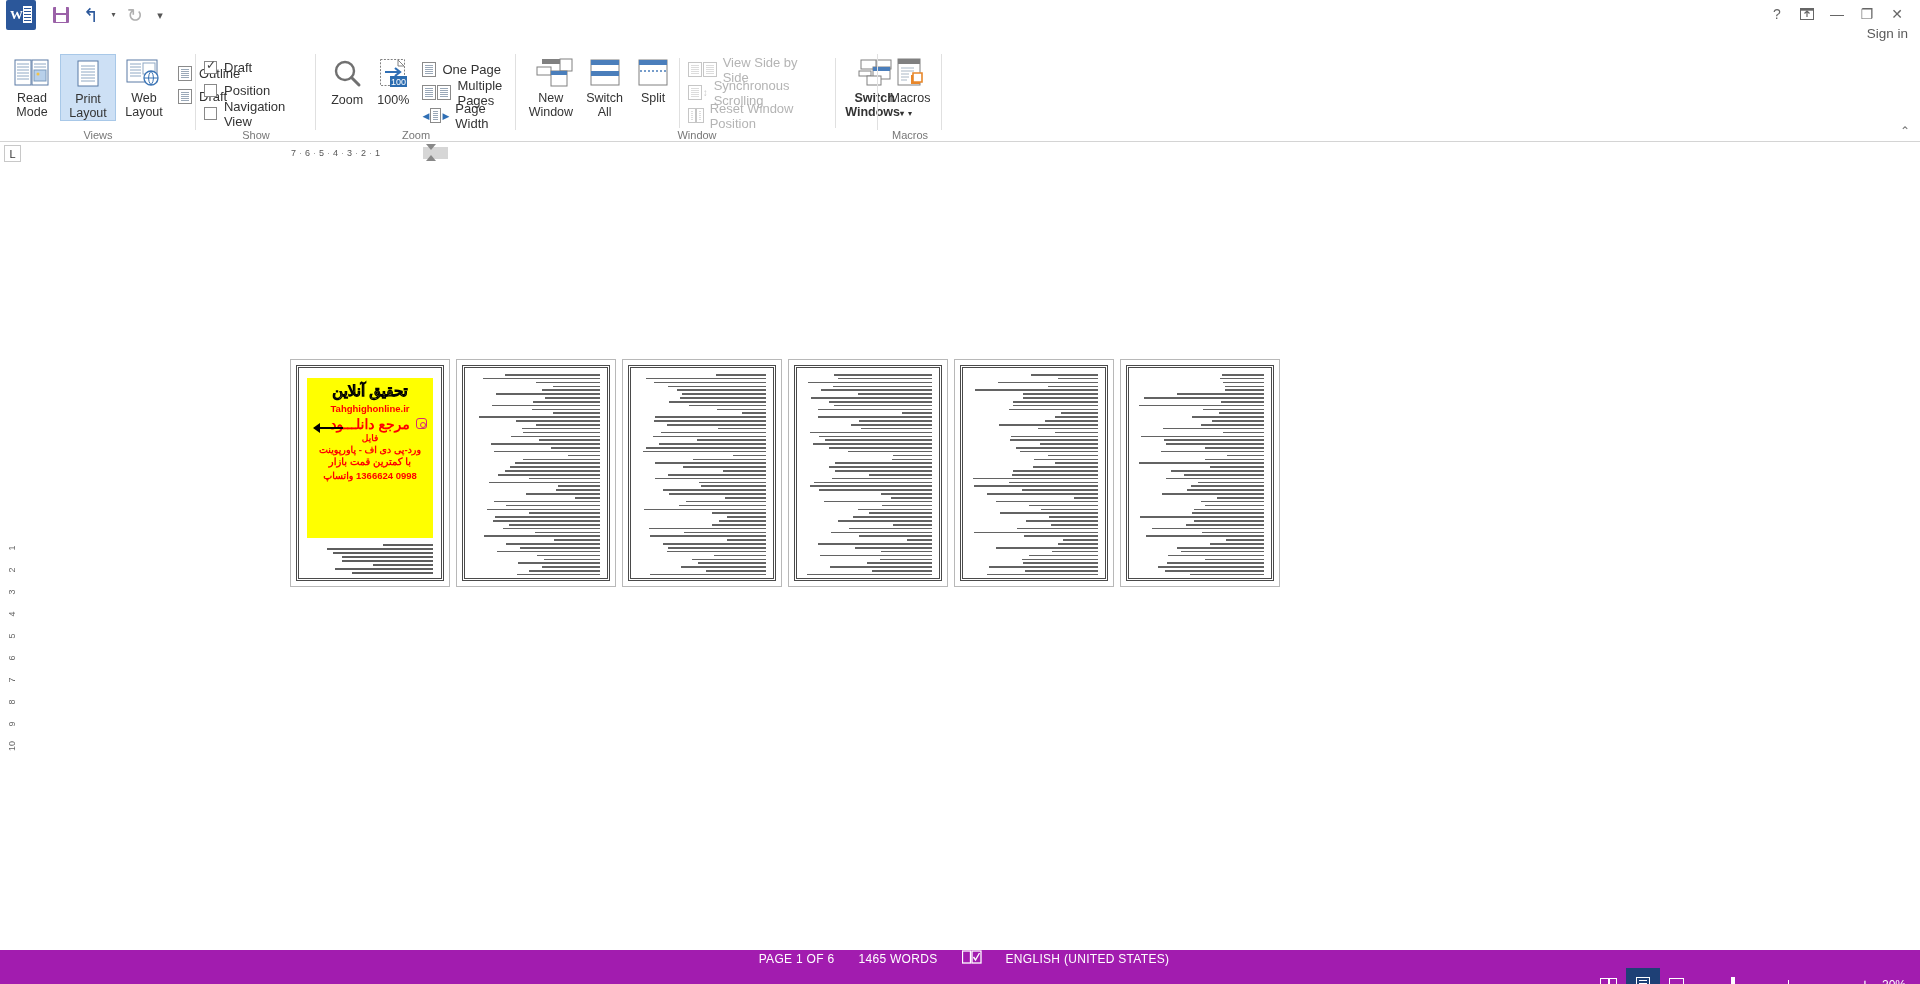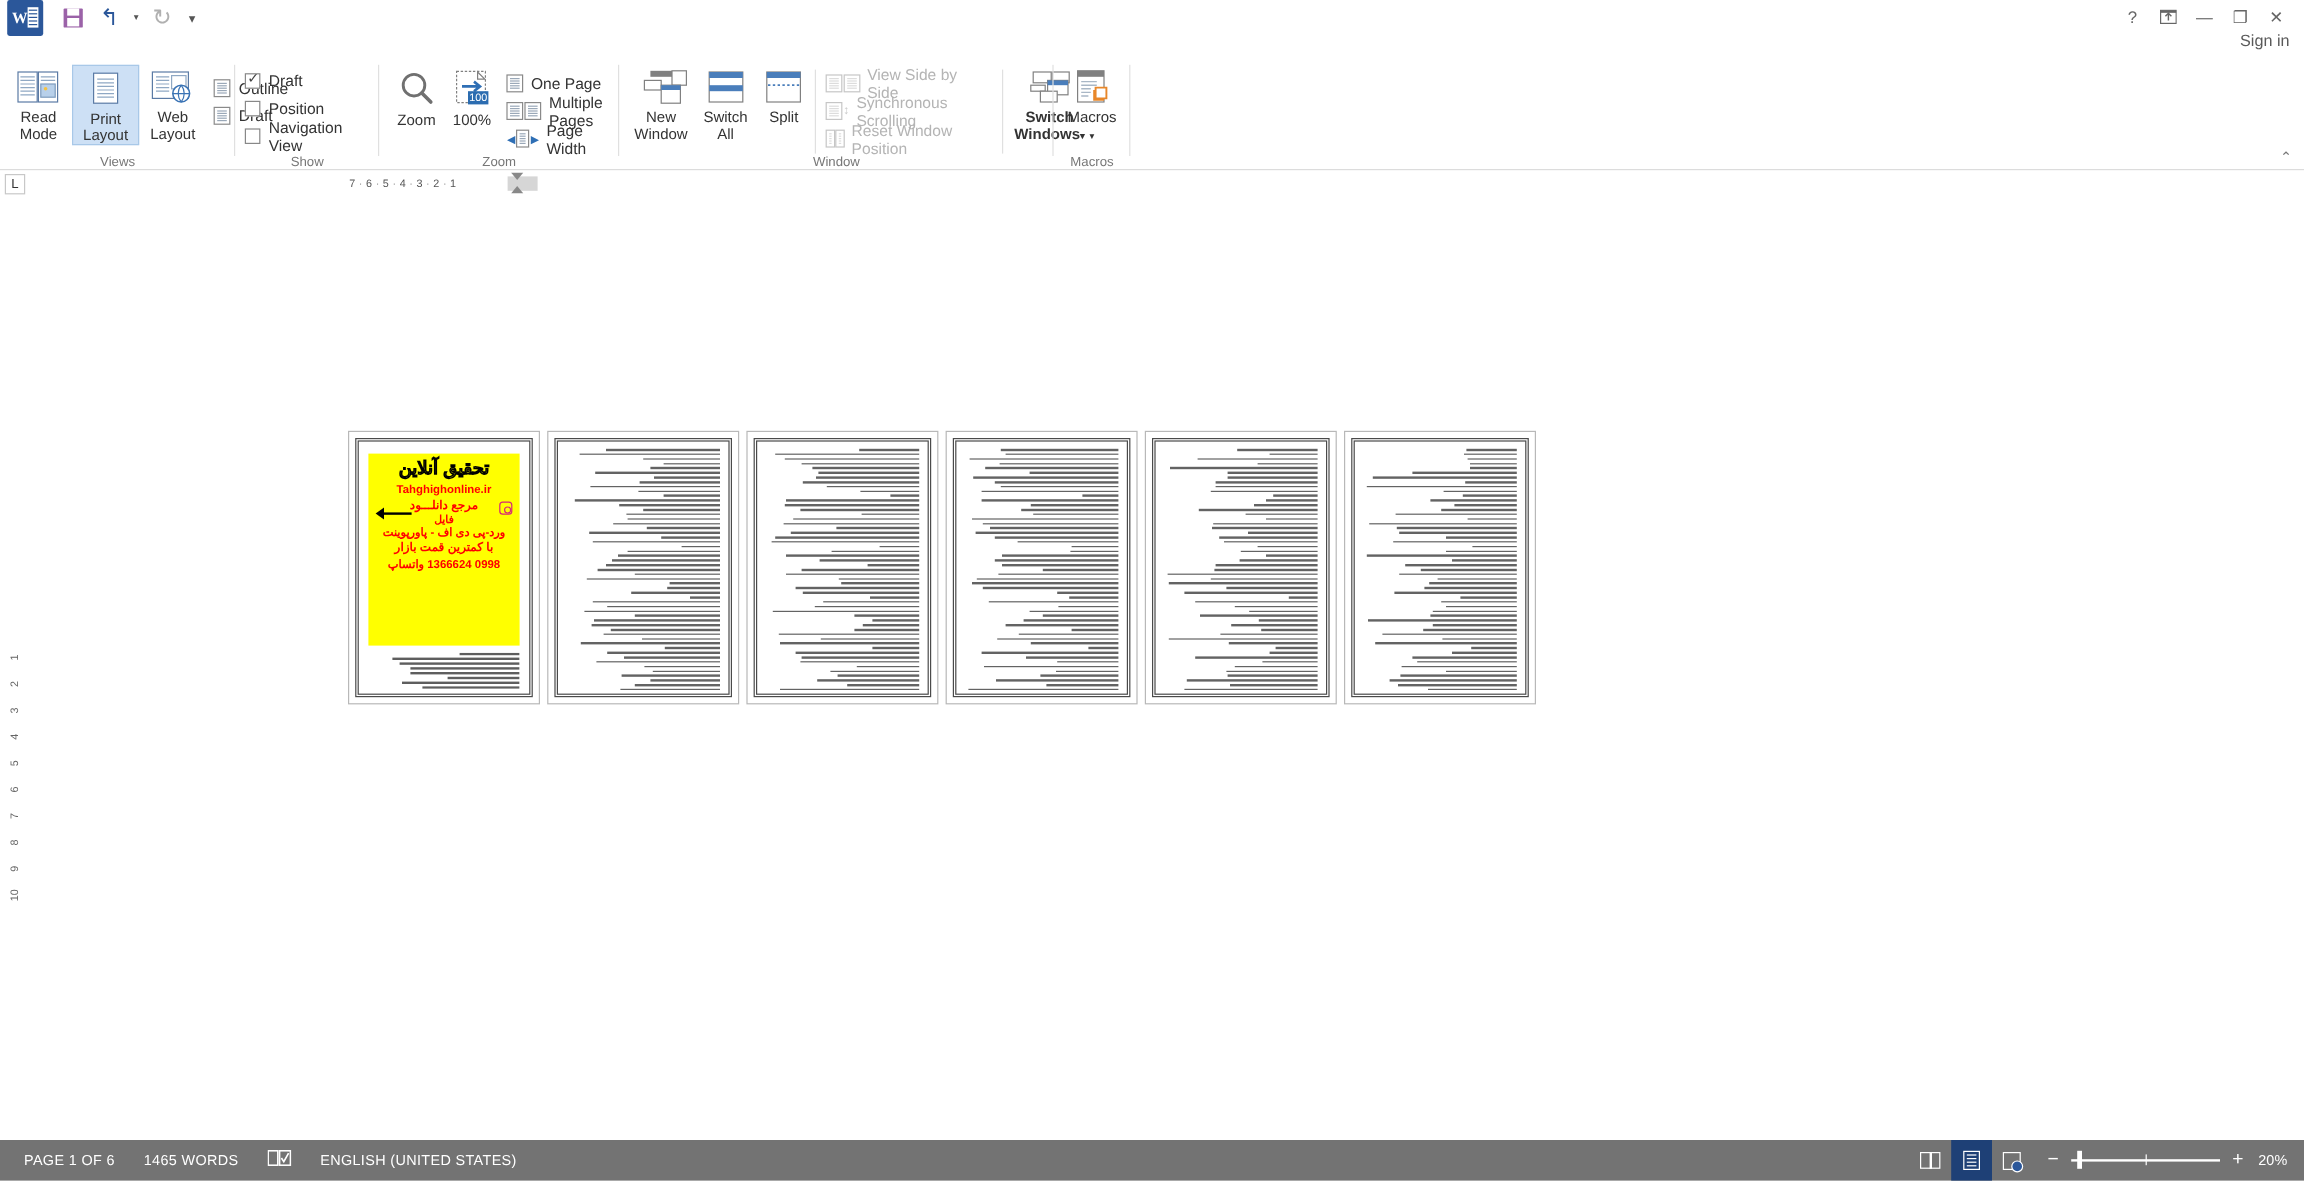--- a/index.html
+++ b/index.html
@@ -235,21 +235,21 @@
   }
   .banner .ln {
     color: #ff0000; font-weight: bold; direction: rtl;
     text-align: center; line-height: 1.25; width: 100%;
   }
   .banner .l1 {
     font-size: 15px; color: #ffff00; -webkit-text-stroke: 0.7px #000;
     font-weight: bold; letter-spacing: 1px; margin-bottom: 2px;
   }
   .banner .l2 { font-size: 9.5px; margin-bottom: 1px; }
-  .banner .l3 { font-size: 10px; }
+  .banner .l3 { font-size: 14px; }
   .banner .l4 { font-size: 9px; }
   .banner .l5 { font-size: 9.5px; }
   .banner .l6 { font-size: 10px; }
   .banner .l7 { font-size: 9.5px; margin-top: 1px; }
   .arrowline {
     position: absolute; left: 6px; top: 45px; width: 32px; height: 10px;
   }
   .arrowline .shaft {
     position: absolute; left: 4px; top: 4px; width: 26px; height: 2px;
     background: #000;
@@ -276,22 +276,22 @@
   
   .tlines { position: absolute; left: 7px; right: 7px; top: 6px; bottom: 6px; }
   .tline {
     height: 1.6px; background: #3c3c3c; margin-bottom: 2.25px; opacity: .8;
     margin-left: auto;
   }
 
   
   .statusbar {
     position: absolute; bottom: 0; left: 0; width: 1920px; height: 34px;
-    background: #737373; color: #fff;
-    display: flex; align-items: center;
+    background: #a21caf; color: #fff;
+    display: flex; align-items: center; flex-direction: column;
   }
   .sb-left { display: flex; align-items: center; gap: 0px; padding-left: 8px; }
   .sb-item {
     font-size: 12px; padding: 0 12px; letter-spacing: .3px;
     white-space: nowrap; cursor: default;
   }
   .sb-right {
     margin-left: auto; display: flex; align-items: center;
     padding-right: 14px; gap: 0px;
   }

